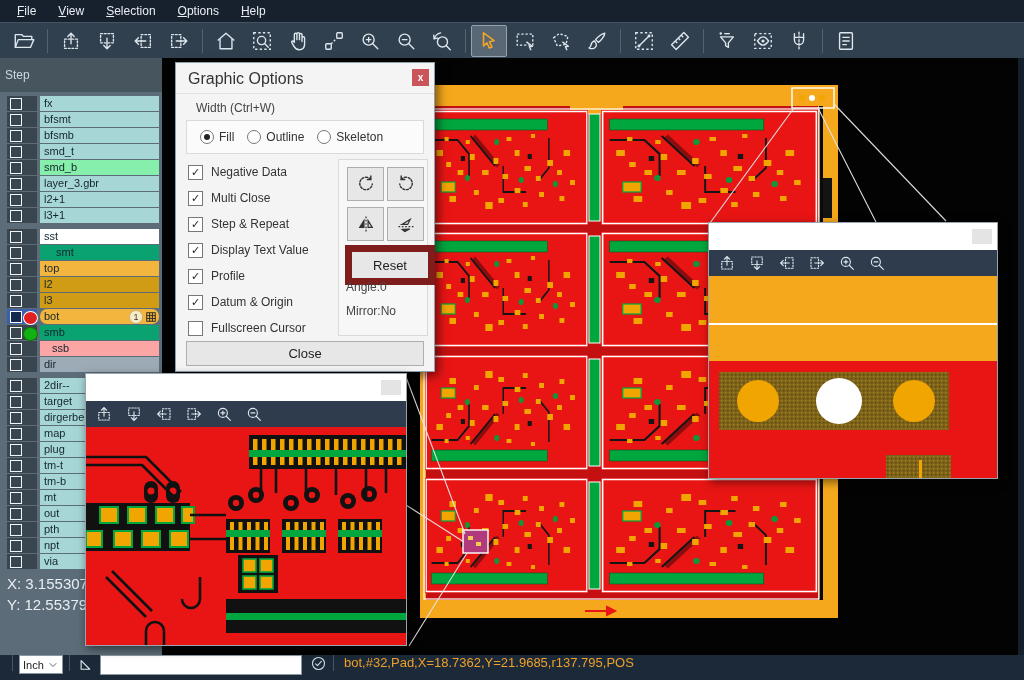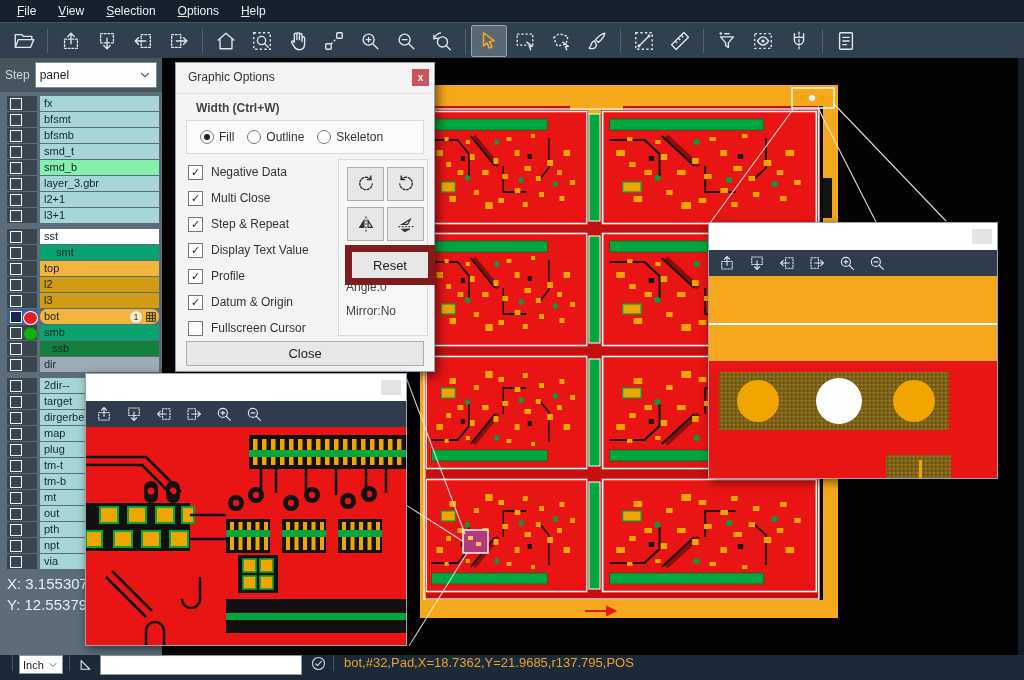--- a/index.html
+++ b/index.html
@@ -46,24 +46,24 @@
   .lgap{height:5px;}
   .coords{position:absolute;left:7px;bottom:40px;color:#e8eef3;font-size:15px;line-height:21px;}
   
   .canvas{position:absolute;left:162px;top:58px;width:856px;height:597px;background:#000;}
   .canvas svg{display:block;}
   .overlay-lines{position:absolute;left:0;top:0;width:1024px;height:680px;pointer-events:none;z-index:30;}
   
   .dlg{position:absolute;left:175px;top:62px;width:260px;height:310px;background:#f4f4f4;
     border:1px solid #8fa0ad;box-shadow:3px 4px 10px rgba(0,0,0,.55);z-index:40;box-sizing:border-box;}
   .dlg-title{position:absolute;left:0;top:0;right:0;height:30px;border-bottom:1px solid #e2e2e2;}
-  .dlg-title-text{position:absolute;left:12px;top:7px;font-size:12px;color:#333;}
+  .dlg-title-text{position:absolute;left:12px;top:7px;font-size:16px;color:#333;}
   .dlg-close{position:absolute;right:5px;top:6px;width:17px;height:17px;background:#c9545a;color:#fff;
     font-size:10px;line-height:17px;text-align:center;font-weight:bold;}
-  .dlg-width{position:absolute;left:20px;top:38px;font-size:12px;color:#444;font-weight:bold;}
+  .dlg-width{position:absolute;left:20px;top:38px;font-size:12px;color:#444;}
   .dlg-radiobox{position:absolute;left:10px;top:57px;width:238px;height:34px;border:1px solid #dadada;
     background:#fbfbfb;display:flex;align-items:center;box-sizing:border-box;}
   .radio{display:flex;align-items:center;gap:5px;font-size:12px;color:#333;margin-left:13px;}
   .rdot{width:12px;height:12px;border-radius:50%;border:1px solid #777;background:#fff;position:relative;flex:none;}
   .radio.sel .rdot:after{content:"";position:absolute;left:3px;top:3px;width:6px;height:6px;border-radius:50%;background:#222;}
   .dlg-checks{position:absolute;left:12px;top:96px;}
   .chk{display:flex;align-items:center;gap:8px;height:26px;font-size:12px;color:#333;}
   .cbox{width:13px;height:13px;border:1px solid #777;background:#fff;font-size:11px;line-height:13px;
     text-align:center;color:#222;flex:none;}
   .dlg-right{position:absolute;left:162px;top:96px;width:90px;height:177px;border:1px solid #dadada;
@@ -356,26 +356,20 @@
     <div class="tb-btn">
       <svg class="ic" viewBox="0 0 24 24">
         <use href="#i-report"></use>
       </svg>
     </div>
   </div>
 
 <div class="sidebar">
   <div class="step-row">
     <span class="step-label">Step</span>
-    <div class="step-select">
-      <span>panel</span>
-      <svg class="ic" viewBox="0 0 24 24">
-          <use href="#i-chevron-down"></use>
-        </svg>
-    </div>
   </div>
   <div class="layer-list" id="layerlist">
       <div class="lrow">
         <div class="lcheck">
           <span class="cbx"></span>
         </div>
         <div class="lname" style="background: rgb(167, 214, 214);">
           <span class="txt">fx</span>
         </div>
       </div>
@@ -495,21 +489,21 @@
         </div>
         <span class="dot green"></span>
         <div class="lname" style="background: rgb(10, 162, 113);">
           <span class="txt">smb</span>
         </div>
       </div>
       <div class="lrow">
         <div class="lcheck">
           <span class="cbx"></span>
         </div>
-        <div class="lname" style="background: #15803d; padding-left: 12px;">
+        <div class="lname" style="background: #fca5a5; padding-left: 12px;">
           <span class="txt">ssb</span>
         </div>
       </div>
       <div class="lrow">
         <div class="lcheck">
           <span class="cbx"></span>
         </div>
         <div class="lname" style="background: rgb(157, 171, 182);">
           <span class="txt">dir</span>
         </div>

